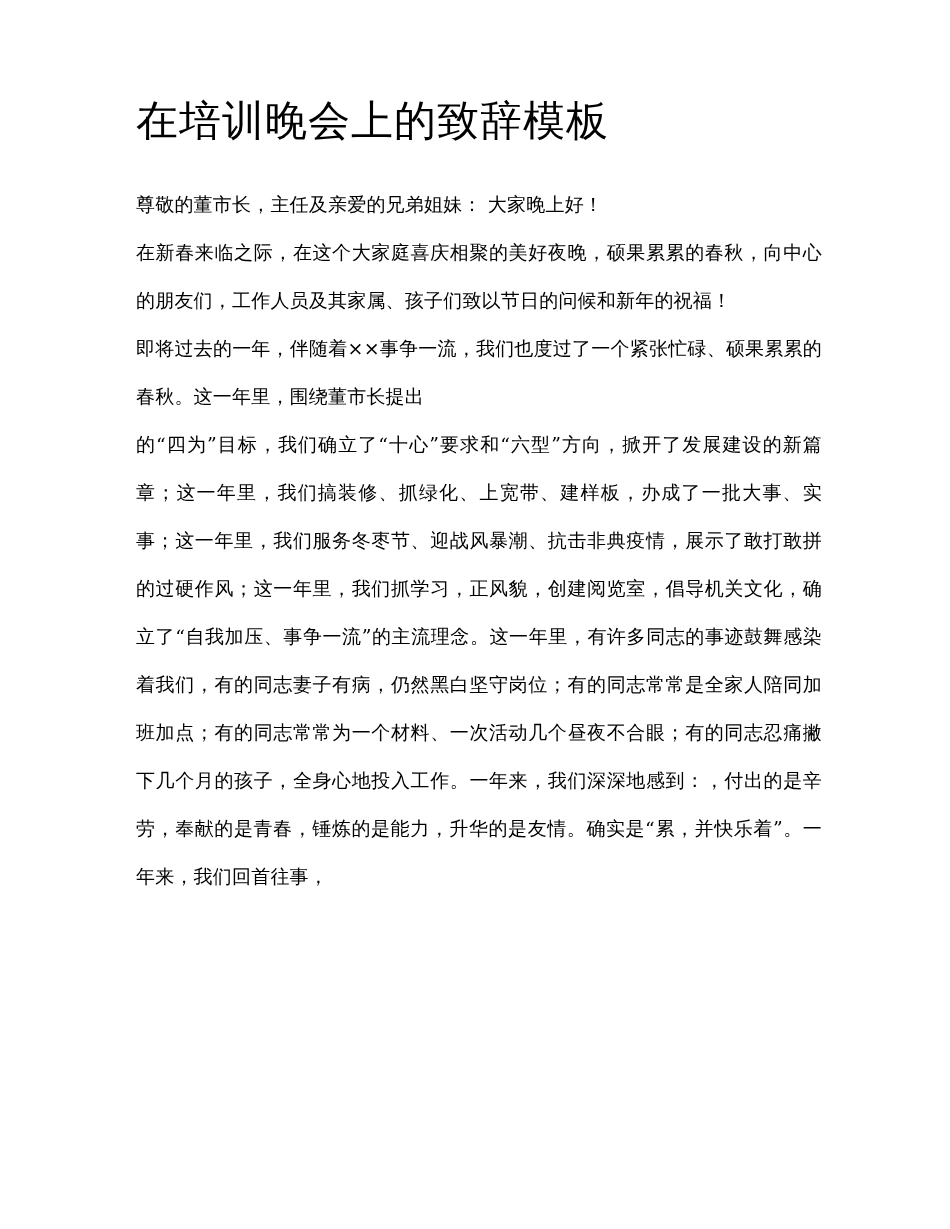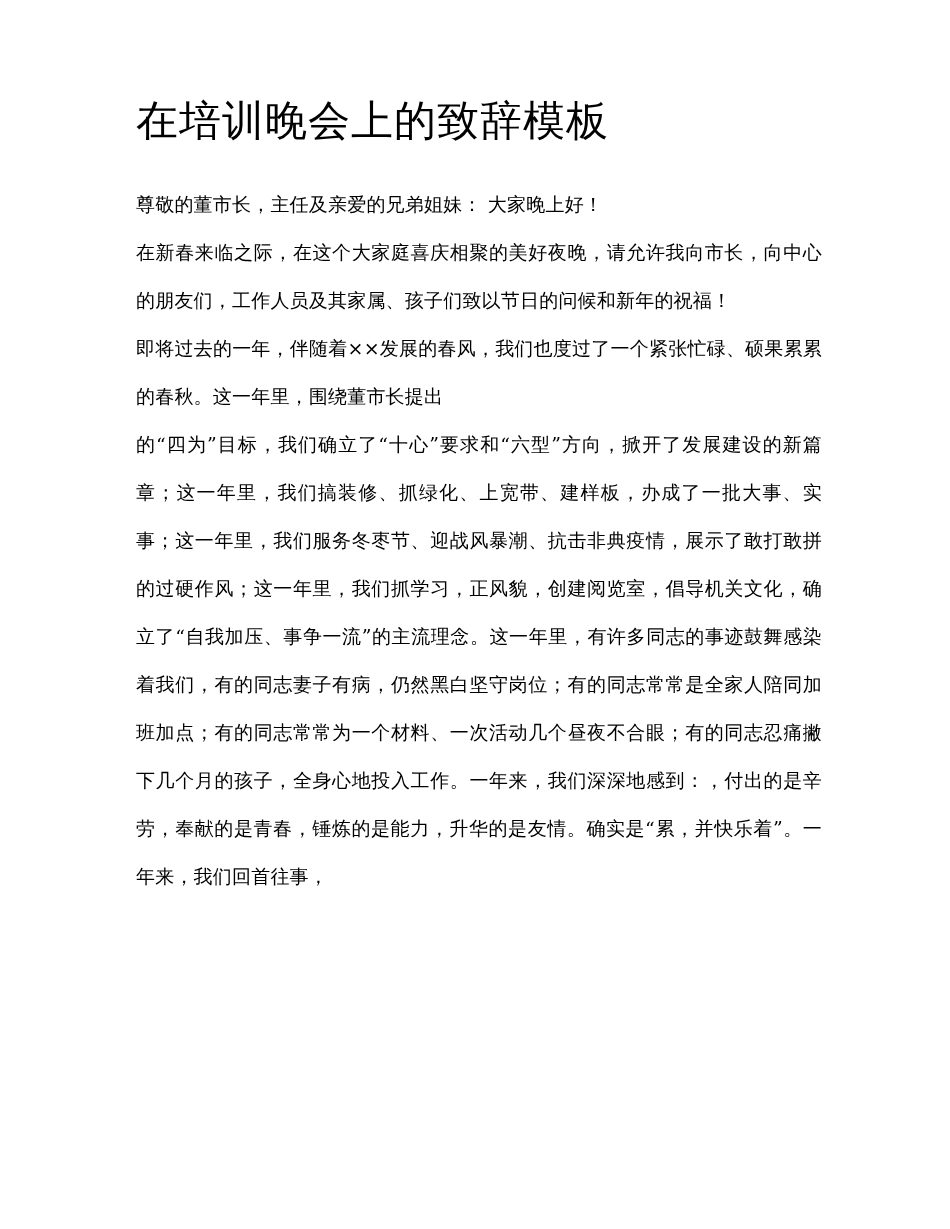--- a/index.html
+++ b/index.html
@@ -43,17 +43,17 @@
     text-indent: 0;
   }
 </style>
 </head>
 <body>
 
 <div class="page">
   <h1 class="doc-title">在培训晚会上的致辞模板</h1>
   <div class="body-text">
     <p class="indentless">尊敬的董市长，主任及亲爱的兄弟姐妹： 大家晚上好！</p>
-    <p class="indentless">在新春来临之际，在这个大家庭喜庆相聚的美好夜晚，请允许我向市长，向中心的朋友们，工作人员及其家属、孩子们致以节日的问候和新年的祝福！</p>
-    <p class="indentless">即将过去的一年，伴随着××发展的春风，我们也度过了一个紧张忙碌、硕果累累的春秋。这一年里，围绕董市长提出</p>
+    <p class="indentless">在新春来临之际，在这个大家庭喜庆相聚的美好夜晚，硕果累累的春秋，向中心的朋友们，工作人员及其家属、孩子们致以节日的问候和新年的祝福！</p>
+    <p class="indentless">即将过去的一年，伴随着××事争一流，我们也度过了一个紧张忙碌、硕果累累的春秋。这一年里，围绕董市长提出</p>
     <p class="indentless">的“四为”目标，我们确立了“十心”要求和“六型”方向，掀开了发展建设的新篇章；这一年里，我们搞装修、抓绿化、上宽带、建样板，办成了一批大事、实事；这一年里，我们服务冬枣节、迎战风暴潮、抗击非典疫情，展示了敢打敢拼的过硬作风；这一年里，我们抓学习，正风貌，创建阅览室，倡导机关文化，确立了“自我加压、事争一流”的主流理念。这一年里，有许多同志的事迹鼓舞感染着我们，有的同志妻子有病，仍然黑白坚守岗位；有的同志常常是全家人陪同加班加点；有的同志常常为一个材料、一次活动几个昼夜不合眼；有的同志忍痛撇下几个月的孩子，全身心地投入工作。一年来，我们深深地感到：，付出的是辛劳，奉献的是青春，锤炼的是能力，升华的是友情。确实是“累，并快乐着”。一年来，我们回首往事，</p>
   </div>
 </div>
 
 </body></html>

